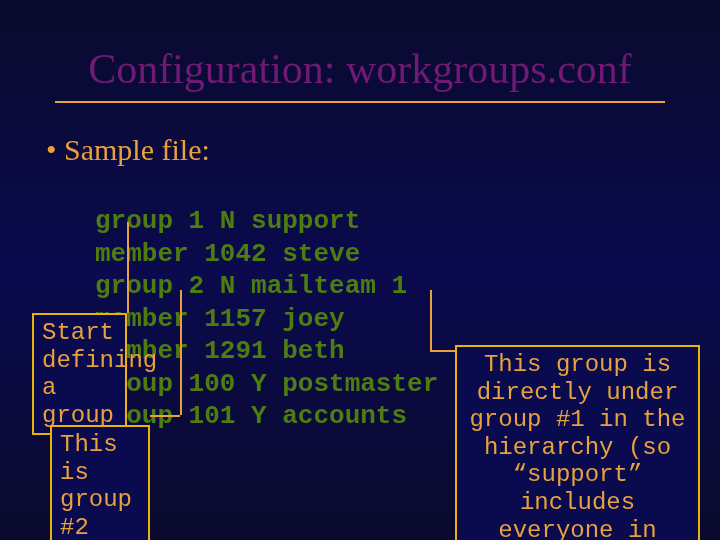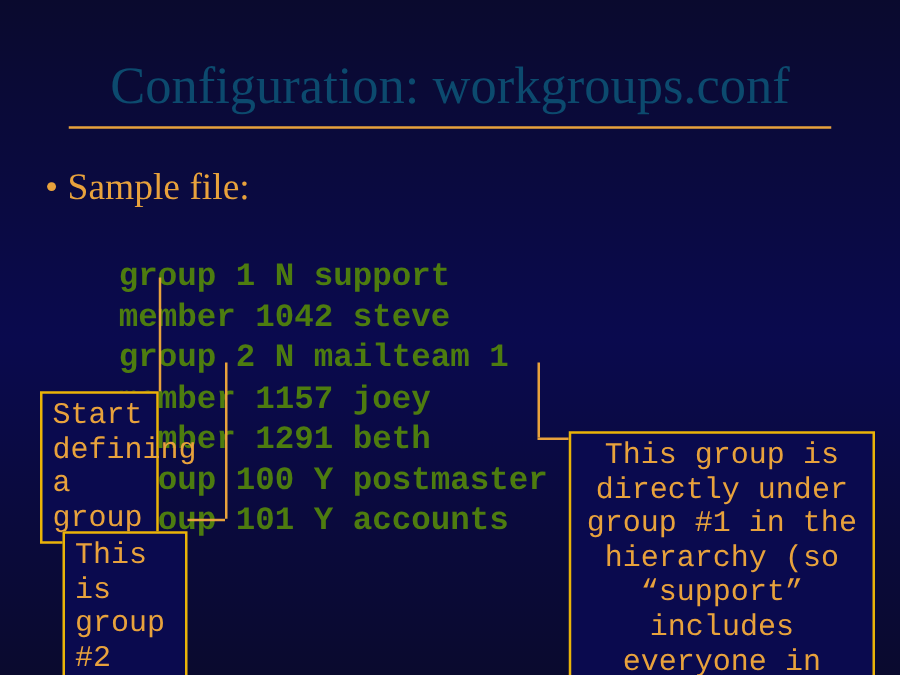--- a/index.html
+++ b/index.html
@@ -13,36 +13,36 @@
     overflow: hidden;
     position: relative;
   }
   .slide {
     position: relative;
     width: 720px;
     height: 540px;
     box-sizing: border-box;
   }
   .title {
-    color: #0c4a6e;
+    color: #701a75;
     font-size: 42px;
     text-align: center;
     padding-top: 45px;
     padding-bottom: 8px;
     font-weight: normal;
   }
   .title-underline {
     height: 2px;
     background: #e8a23c;
     margin: 0 55px 30px 55px;
   }
   .bullet-row {
     color: #e8a23c;
     font-size: 30px;
-    padding-left: 36px;
+    padding-left: 46px;
     margin-bottom: 10px;
   }
   .bullet-row::before {
     content: "• ";
   }
   .code-block {
     font-family: "Courier New", Courier, monospace;
     font-weight: bold;
     color: #4d7c0f;
     font-size: 26px;

